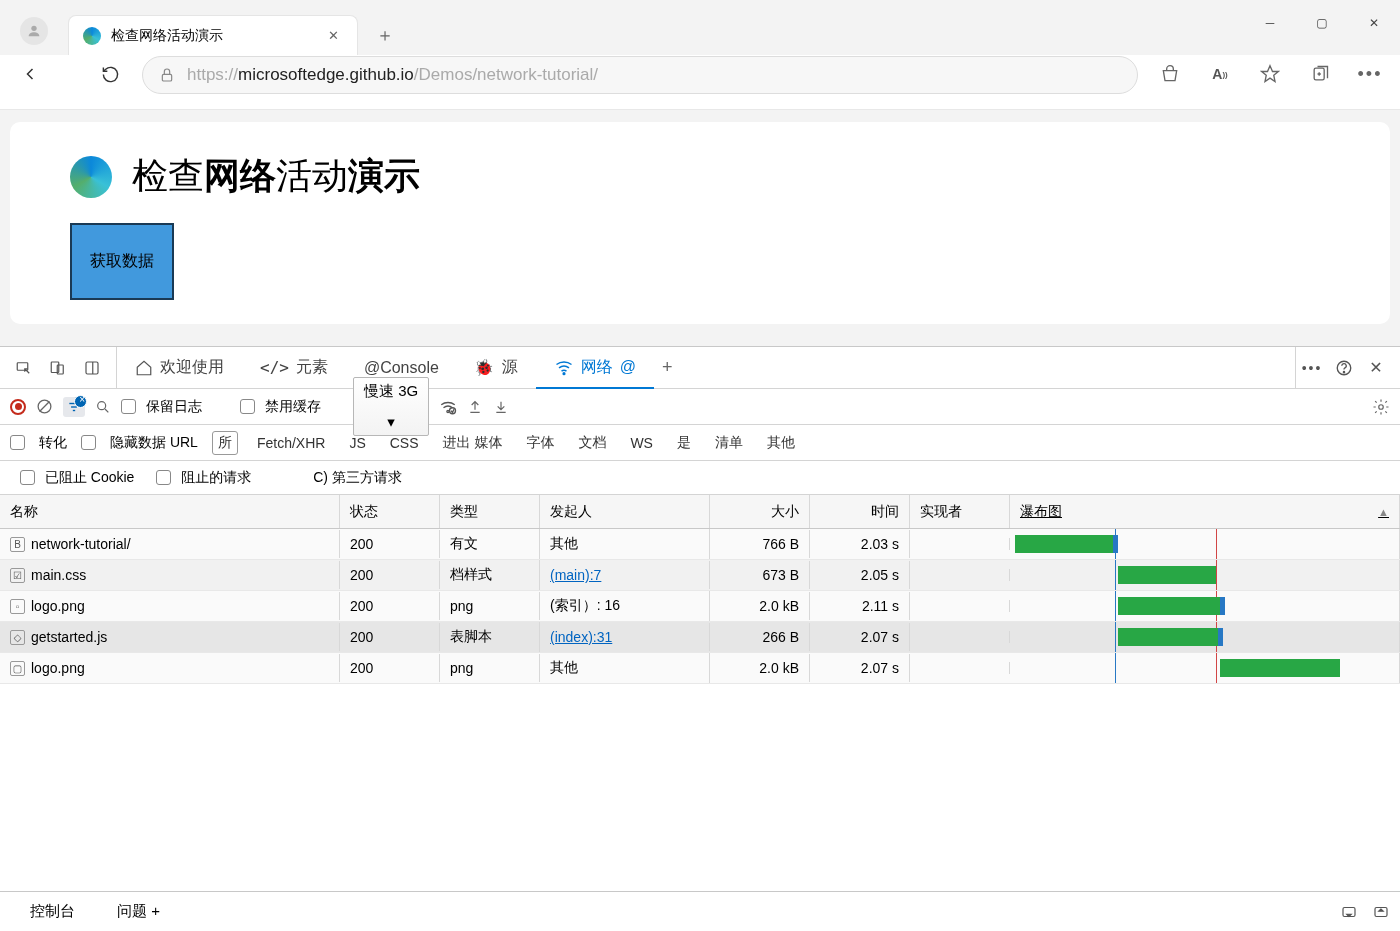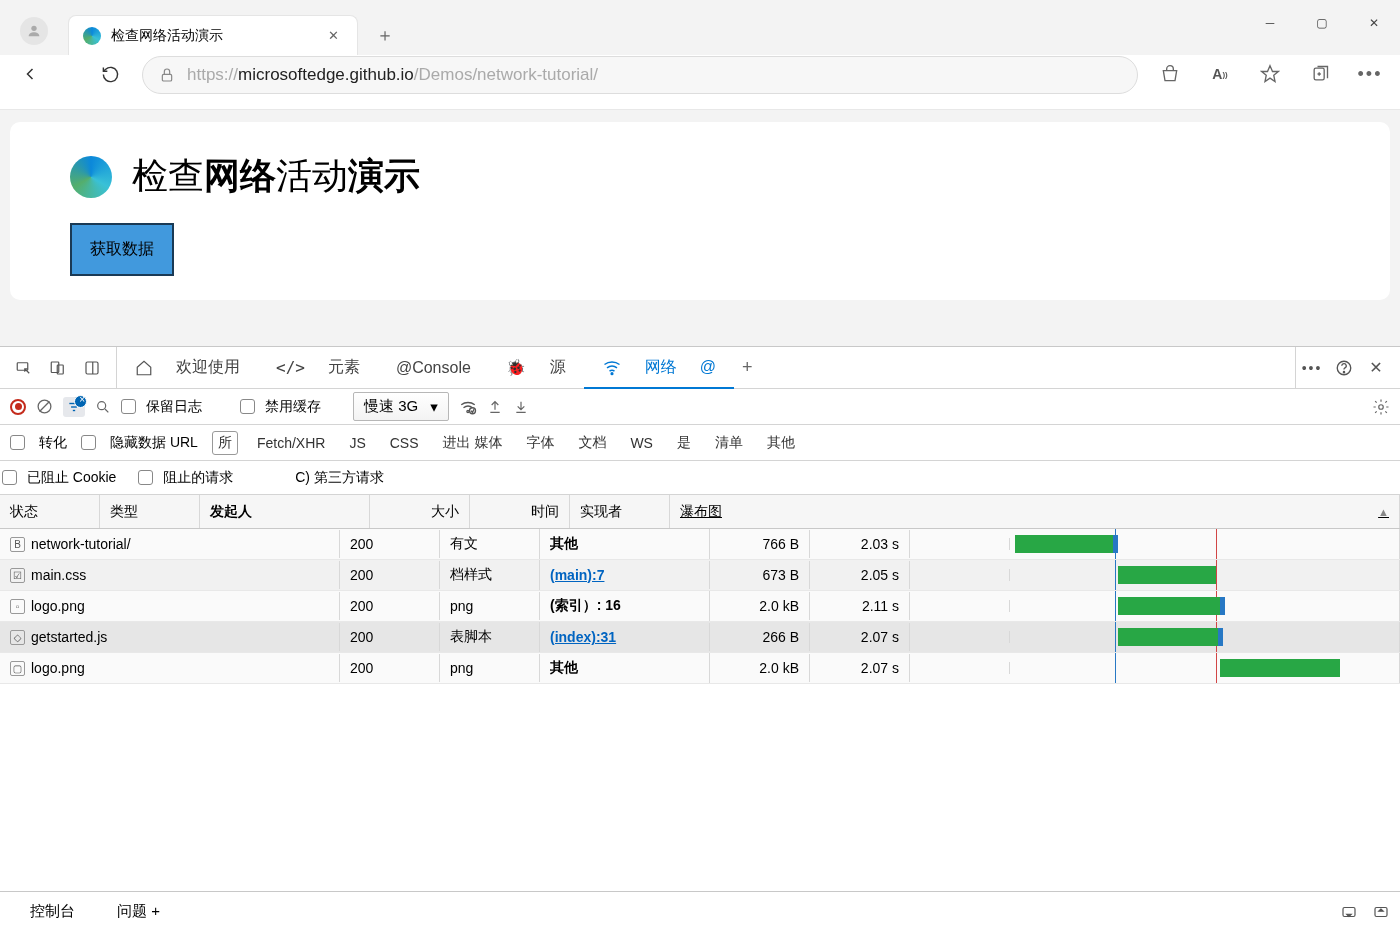--- a/index.html
+++ b/index.html
@@ -26,59 +26,59 @@
     
     
     .page-area { background: #f3f3f3; padding: 12px 10px 10px 10px; }
     .page-card { background: #fff; border-radius: 10px; padding: 30px 60px 24px 60px; }
     .page-heading { display: flex; align-items: center; gap: 20px; }
     .page-heading .edge-logo { width: 42px; height: 42px; }
     .page-heading h1 { font-size: 36px; font-weight: 500; letter-spacing: 0px; }
     .page-heading h1 .bold { font-weight: 700; }
     .page-desc-row { display: flex; justify-content: space-between; margin-top: 30px; font-size: 17px; }
     .link-like { color: #222; border-bottom: 1px solid #4aa3ff; }
-    .fetch-btn { margin-top: 22px; background: #4199dd; border: 2px solid #1a3a55; color: #000; padding: 14px 18px; font-size: 16px; cursor: pointer; }
+    .fetch-btn { margin-top: 22px; background: #4199dd; border: 2px solid #1a3a55; color: #000; padding: 26px 18px; font-size: 16px; cursor: pointer; }
     
     
     .devtools { position: absolute; left: 0; right: 0; bottom: 0; top: 346px; background: #fff; border-top: 1px solid #c8c8c8; display: flex; flex-direction: column; }
     .dt-tabs { height: 42px; border-bottom: 1px solid #d4d4d4; display: flex; align-items: center; }
     .dt-tabs-left { display: flex; align-items: center; padding: 0 8px; gap: 2px; border-right: 1px solid #d4d4d4; height: 100%; }
     .dt-small-btn { width: 32px; height: 32px; display: flex; align-items: center; justify-content: center; cursor: pointer; color: #555; }
-    .dt-tab-item { display: flex; align-items: center; gap: 23px; padding: 0 18px; height: 100%; font-size: 16px; cursor: pointer; color: #444; white-space: nowrap; }
+    .dt-tab-item { display: flex; align-items: center; gap: 7px; padding: 0 18px; height: 100%; font-size: 16px; cursor: pointer; color: #444; white-space: nowrap; }
     .dt-tab-item.active { border-bottom: 2.5px solid #0078d4; color: #0078d4; font-weight: 500; margin-bottom: -1px; }
     .dt-tabs-right { margin-left: auto; display: flex; align-items: center; padding-right: 8px; border-left: 1px solid #d4d4d4; height: 100%; }
     .add-tab-plus { font-size: 18px; padding: 0 8px; color: #666; }
     
     
     .net-toolbar { height: 36px; border-bottom: 1px solid #d4d4d4; display: flex; align-items: center; padding: 0 10px; gap: 10px; font-size: 14px; }
     .record-btn { width: 16px; height: 16px; border: 2px solid #c42b1c; border-radius: 50%; display: flex; align-items: center; justify-content: center; }
     .record-btn::after { content: ""; width: 7px; height: 7px; background: #c42b1c; border-radius: 50%; }
     .clear-icon-svg { width: 17px; height: 17px; color: #666; }
     .filter-ic { color: #0078d4; position: relative; background: #e6e8ec; padding: 3px 4px; border-radius: 3px; }
     .filter-ic::after { content: ""; position: absolute; right: -2px; top: -2px; width: 11px; height: 11px; background: #0065b3; border-radius: 50%; border: 1px solid #fff; }
     .filter-ic::before { content: "×"; position: absolute; right: 0px; top: -3px; z-index: 2; color: #fff; font-size: 10px; }
     .cbx { width: 15px; height: 15px; border: 1px solid #888; border-radius: 3px; display: inline-block; vertical-align: middle; }
-    .throttle-sel { border: 1px solid #b7b7b7; padding: 4px 10px; border-radius: 2px; background: linear-gradient(#fff,#f3f3f3); display: flex; align-items: center; gap: 12px; font-size: 15px; }
+    .throttle-sel { border: 1px solid #b7b7b7; padding: 4px 10px; border-radius: 2px; background: linear-gradient(#fff,#f3f3f3); display: flex; align-items: center; gap: 12px; font-size: 15px; flex-direction: column; }
     .settings-gear { margin-left: auto; }
     
     
     .filter-row { height: 36px; border-bottom: 1px solid #d4d4d4; display: flex; align-items: center; padding: 0 10px; gap: 14px; font-size: 14px; }
     .filter-input { width: 240px; height: 28px; border: 2px solid #c42b1c; padding: 2px 6px; font-size: 14px; border-radius: 2px; }
     .ftype { color: #333; padding: 2px 5px; cursor: pointer; white-space: nowrap; }
     .ftype.box { border: 1px solid #999; border-radius: 3px; }
-    .filter-row2 { height: 34px; border-bottom: 1px solid #d4d4d4; display: flex; align-items: center; padding: 0 2px; gap: 22px; font-size: 14px; }
+    .filter-row2 { height: 34px; border-bottom: 1px solid #d4d4d4; display: flex; align-items: center; padding: 0 20px; gap: 22px; font-size: 14px; }
     
     
     .net-table { flex: 1; display: flex; flex-direction: column; overflow: hidden; }
     .th-row { display: flex; background: #f6f6f6; border-bottom: 1px solid #c8c8c8; height: 34px; font-size: 14px; }
     .th, .td { padding: 6px 10px; border-right: 1px solid #d8d8d8; overflow: hidden; text-overflow: ellipsis; white-space: nowrap; display: flex; align-items: center; }
     .col-name { width: 340px; }
     .col-status { width: 100px; }
     .col-type { width: 100px; }
-    .col-init { width: 170px; font-weight: bold; }
+    .col-init { width: 170px; }
     .col-size { width: 100px; justify-content: flex-end; }
     .col-time { width: 100px; justify-content: flex-end; }
     .col-fulfill { width: 100px; }
     .col-waterfall { flex: 1; position: relative; text-decoration: underline; }
     .sort-tri { margin-left: auto; font-size: 11px; color: #888; }
     .tbody { flex: 1; overflow: auto; position: relative; }
     .tr-row { display: flex; height: 31px; font-size: 14px; border-bottom: 1px solid #e8e8e8; align-items: center; }
     .tr-row:nth-child(odd) { background: #fafafa; }
     .tr-row:nth-child(even) { background: #f1f1f1; }
     .tr-row.selected { background: #e6e6e6; }
@@ -325,20 +325,21 @@
   <div class="filter-row2">
     <span><span class="cbx"></span>
       <span style="margin-left:6px">已阻止 Cookie</span></span>
     <span><span class="cbx"></span>
       <span style="margin-left:6px">阻止的请求</span></span>
     <span style="margin-left:40px">C) 第三方请求</span>
   </div>
 
   <div class="net-table">
     <div class="th-row">
+      <div class="th col-name">名称</div>
       <div class="th col-status">状态</div>
       <div class="th col-type">类型</div>
       <div class="th col-init">发起人</div>
       <div class="th col-size">大小</div>
       <div class="th col-time">时间</div>
       <div class="th col-fulfill">实现者</div>
       <div class="th col-waterfall">
         <span>瀑布图</span>
         <span class="sort-tri">▲</span>
       </div>

